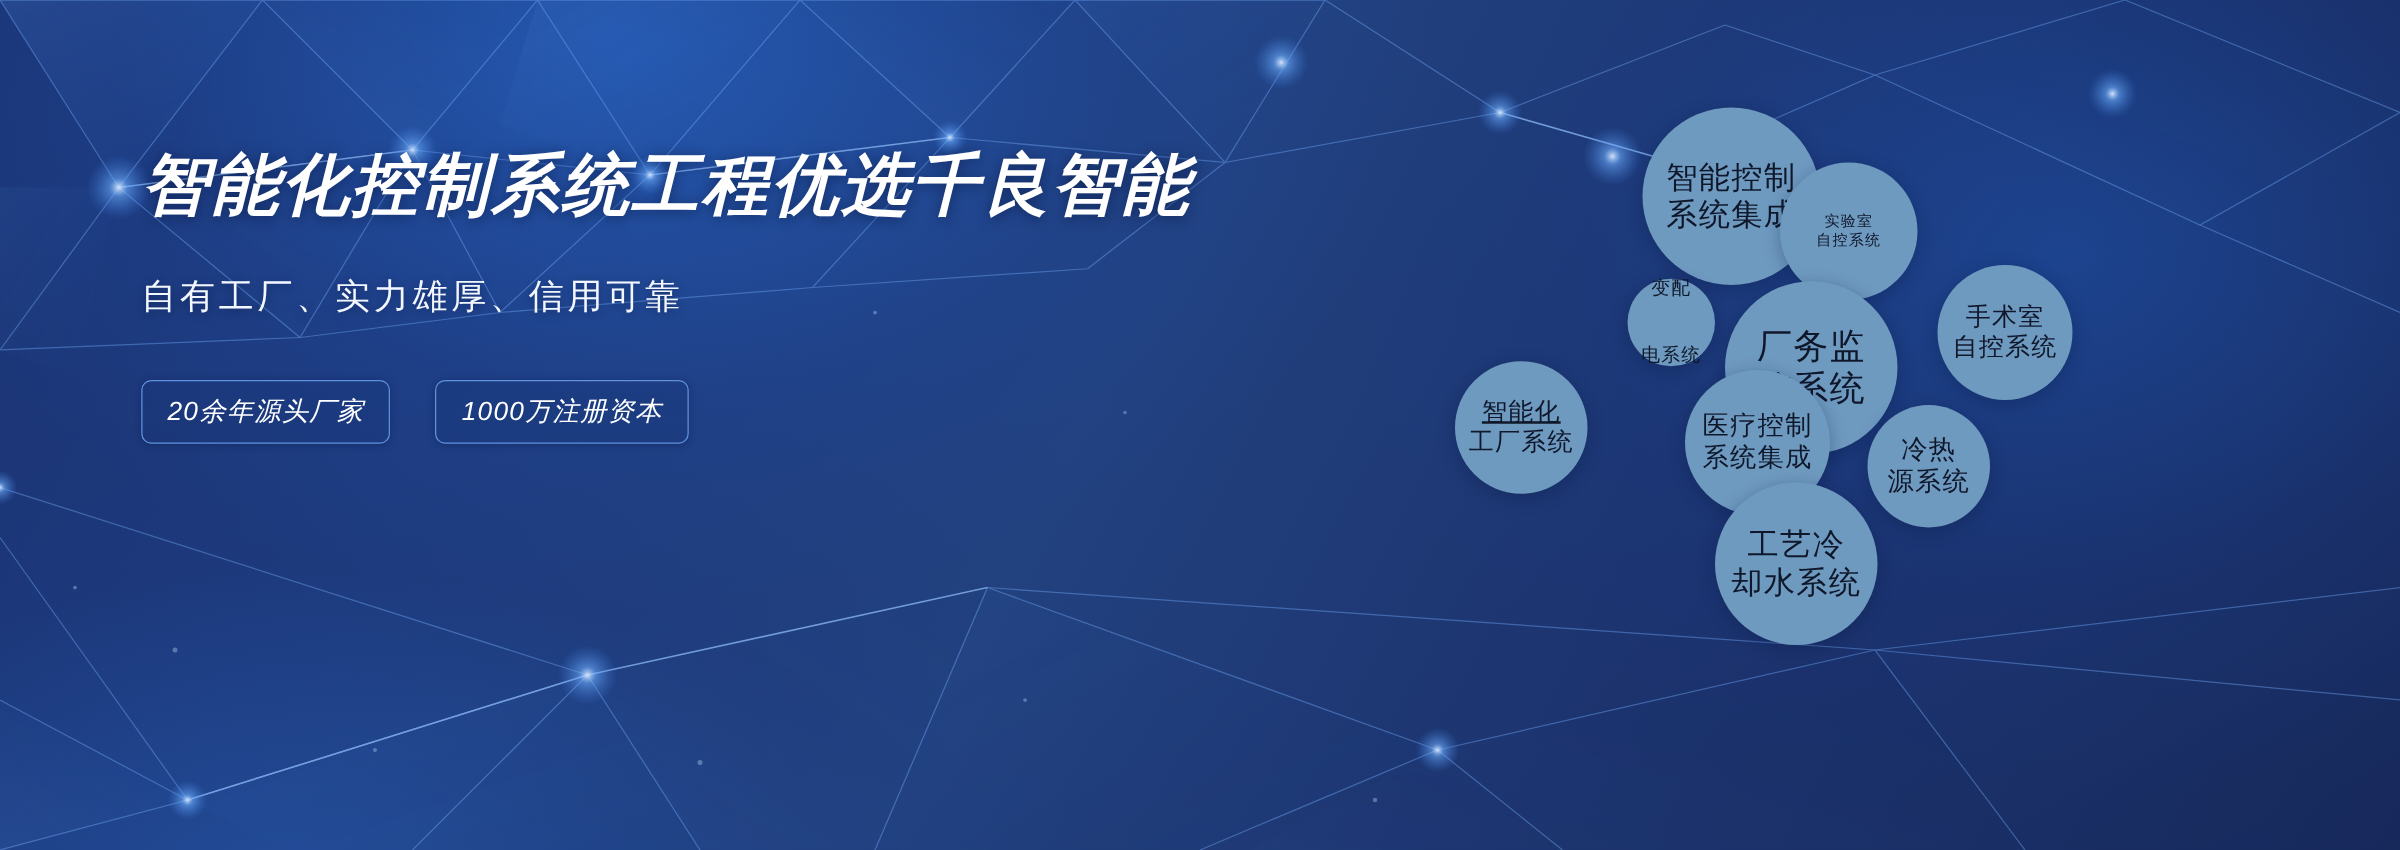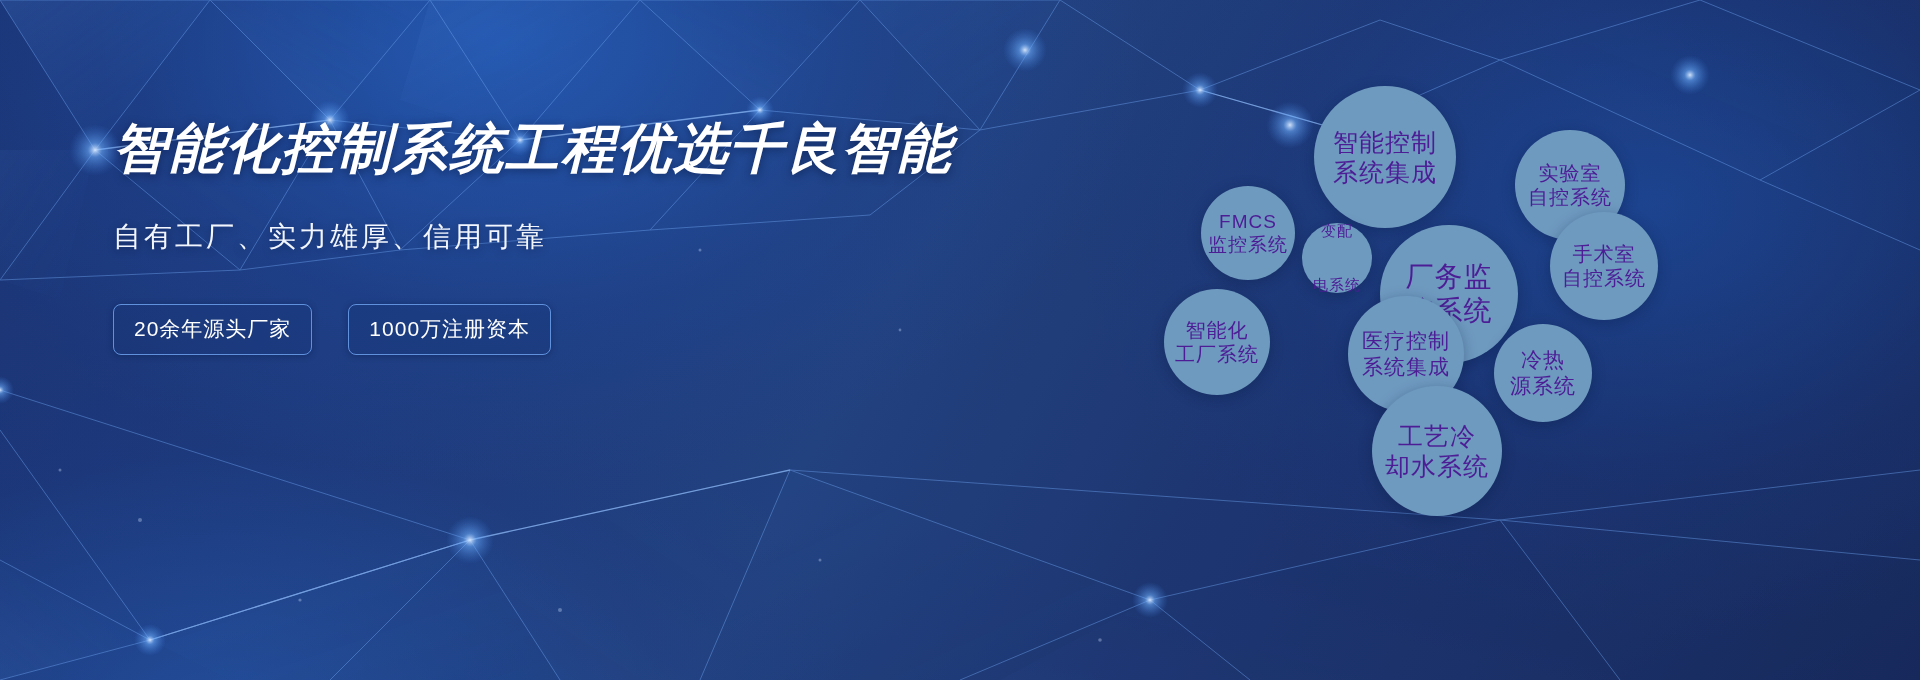--- a/index.html
+++ b/index.html
@@ -35,41 +35,41 @@
   #subline{
     margin-top:40px;
     font-size:28px;
     color:#f2f6ff;
     letter-spacing:3px;
     white-space:nowrap;
     font-weight:400;
     text-shadow:0 2px 8px rgba(5,18,55,0.45);
   }
 
-  #badges{margin-top:48px;display:flex;gap:36px;}
+  #badges{margin-top:48px;display:flex;gap:36px;font-style:italic;}
   .badge{
     border:1px solid #5f91dd;
     border-radius:8px;
     color:#ffffff;
     font-size:21px;
     letter-spacing:1px;
     padding:10px 20px 11px 20px;
     white-space:nowrap;
     background:rgba(24,52,120,0.30);
     box-shadow:0 1px 6px rgba(6,20,60,0.35);
   }
   .badge.filled{background:#2a5ab4;border-color:#6fa0e8;}
 
   
   #bubbles{position:absolute;left:0;top:0;width:1920px;height:680px;}
   .bubble{
     position:absolute;
     border-radius:50%;
     background:#6f9ac0;
-    color:#4c1d95;
+    color:#0f172a;
     display:flex;
     align-items:center;
     justify-content:center;
     text-align:center;
     line-height:1.22;
     letter-spacing:1px;
     box-shadow:0 3px 14px rgba(8,22,60,0.30);
   }
   .bubble span{display:block;padding:0 6px;}
   .b-emph{background:#6f9ac0;text-align:center;}
@@ -197,33 +197,27 @@
 
   <div id="bubbles">
 
     <div class="bubble" style="left:1314px;top:86px;width:142px;height:142px;font-size:25px;">
       <span>
         <i style="font-style:normal;display:block;">智能控制</i>
         <i style="font-style:normal;display:block;">系统集成</i>
       </span>
     </div>
 
-    <div class="bubble" style="left:1515px;top:130px;width:110px;height:110px;font-size:20px;">
+    <div class="bubble" style="left:1424px;top:130px;width:110px;height:110px;font-size:12px;">
       <span>
         <i style="font-style:normal;display:block;">实验室</i>
         <i style="font-style:normal;display:block;">自控系统</i>
       </span>
     </div>
 
-    <div class="bubble" style="left:1201px;top:186px;width:94px;height:94px;font-size:19px;">
-      <span>
-        <i style="font-style:normal;display:block;">FMCS</i>
-        <i style="font-style:normal;display:block;">监控系统</i>
-      </span>
-    </div>
 
     <div class="bubble" style="left:1302px;top:223px;width:70px;height:70px;font-size:15px;">
       <span>
         <i style="font-style:normal;display:block;">变配</i>
         <i style="font-style:normal;display:block;margin-top:36px;">电系统</i>
       </span>
     </div>
 
     <div class="bubble" style="left:1550px;top:212px;width:108px;height:108px;font-size:20px;">
       <span>
@@ -234,21 +228,21 @@
 
     <div class="bubble b-emph" style="left:1380px;top:225px;width:138px;height:138px;font-size:28px;">
       <span>
         <i style="font-style:normal;display:block;">厂务监</i>
         <i style="font-style:normal;display:block;">控系统</i>
       </span>
     </div>
 
     <div class="bubble" style="left:1164px;top:289px;width:106px;height:106px;font-size:20px;">
       <span>
-        <i style="font-style:normal;display:block;">智能化</i>
+        <i style="font-style:normal;display:block;text-decoration:underline;">智能化</i>
         <i style="font-style:normal;display:block;">工厂系统</i>
       </span>
     </div>
 
     <div class="bubble" style="left:1348px;top:296px;width:116px;height:116px;font-size:21px;">
       <span>
         <i style="font-style:normal;display:block;">医疗控制</i>
         <i style="font-style:normal;display:block;">系统集成</i>
       </span>
     </div>

